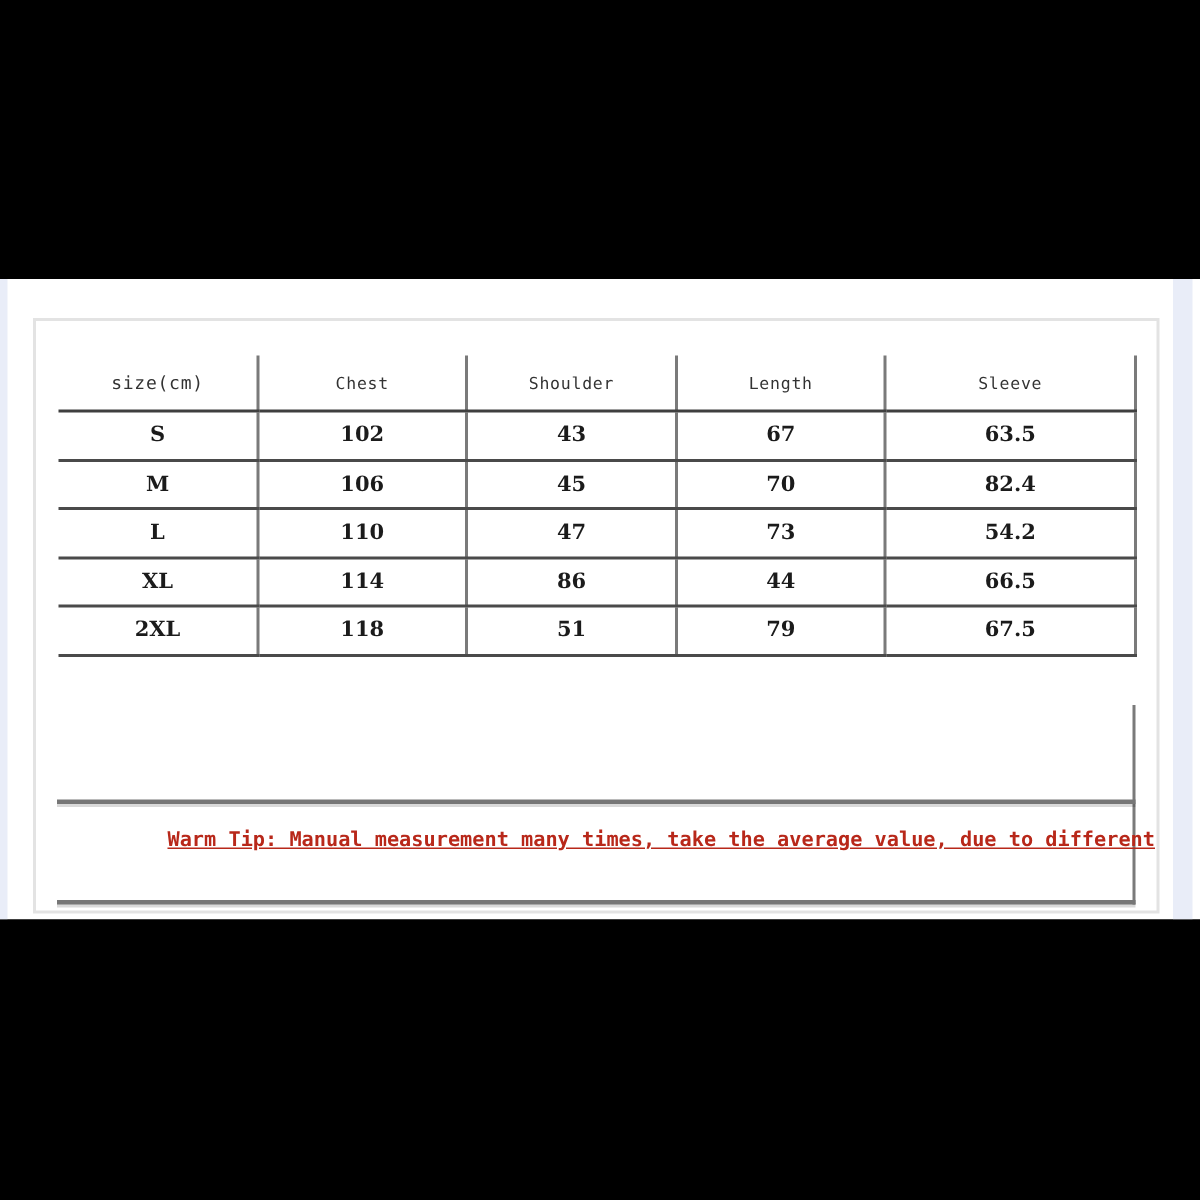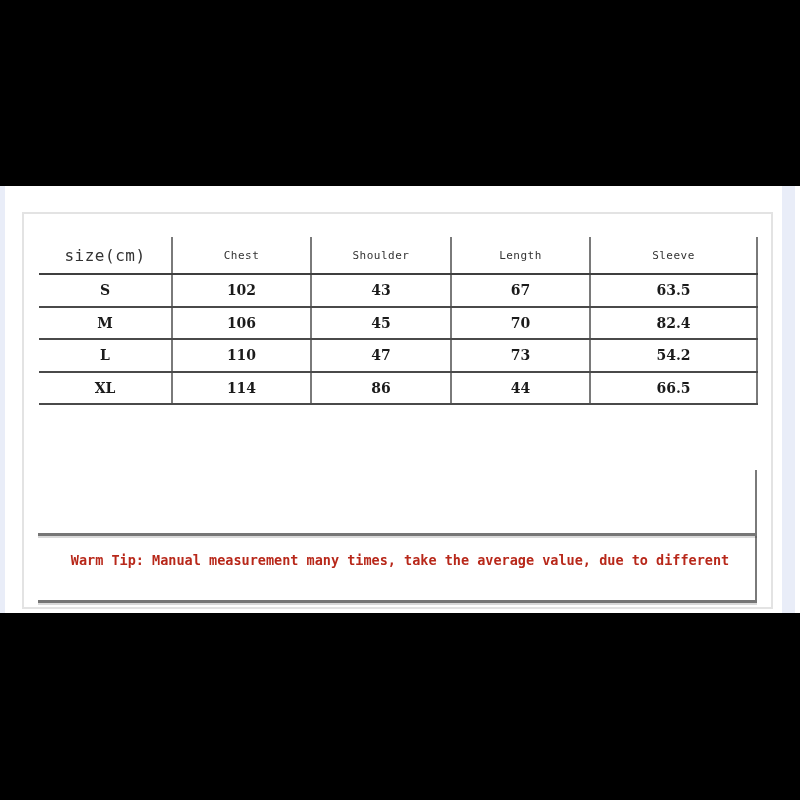--- a/index.html
+++ b/index.html
@@ -41,21 +41,21 @@
     height: 36px;
     font-family: "DejaVu Sans Mono", monospace;
     font-size: 11px; font-weight: normal;
     letter-spacing: 0.5px;
     color: #333333;
     border-bottom: 2px solid #3f3f3f;
     border-right: 2px solid #7a7a7a;
     text-align: center; vertical-align: middle;
     padding: 0;
   }
-  table.size-table th.size-h { font-size: 16px; }
+  table.size-table th.size-h { font-size: 12px; }
   table.size-table td {
     height: 30.5px;
     font-family: "DejaVu Serif", serif;
     font-size: 14px; font-weight: bold;
     color: #1b1b1b;
     border-bottom: 2px solid #4a4a4a;
     border-right: 2px solid #7a7a7a;
     text-align: center; vertical-align: middle;
     padding: 0;
   }
@@ -71,27 +71,28 @@
     width: 719px; height: 3px;
     background: #767676;
     box-shadow: 0 2px 0 rgba(0,0,0,0.15);
   }
   .divider.d1 { top: 533px; }
   .divider.d2 { top: 600px; }
 
   .warmtip {
     position: absolute; left: 30px; top: 551px;
     width: 740px;
-    text-align: center;
+    text-align: right;
     font-family: "DejaVu Sans Mono", monospace;
     font-size: 13.5px; font-weight: bold;
     line-height: 19.5px;
     color: #b8281a;
     letter-spacing: 0px;
     white-space: nowrap;
+    text-decoration: underline;
   }
 </style>
 </head>
 <body>
 
 <div class="stage">
 
   <div class="band top"></div>
 
   <div class="content"></div>
@@ -139,20 +140,27 @@
         <td>73</td>
         <td>54.2</td>
       </tr>
       <tr>
         <td>XL</td>
         <td>114</td>
         <td>86</td>
         <td>44</td>
         <td>66.5</td>
       </tr>
+      <tr>
+        <td>2XL</td>
+        <td>118</td>
+        <td>51</td>
+        <td>79</td>
+        <td>67.5</td>
+      </tr>
     </tbody>
   </table>
 
   <div class="vline-ext"></div>
 
   <div class="divider d1"></div>
 
   <div class="warmtip">
     <div>Warm Tip: Manual measurement many times, take the average value, due to different</div>
   </div>

